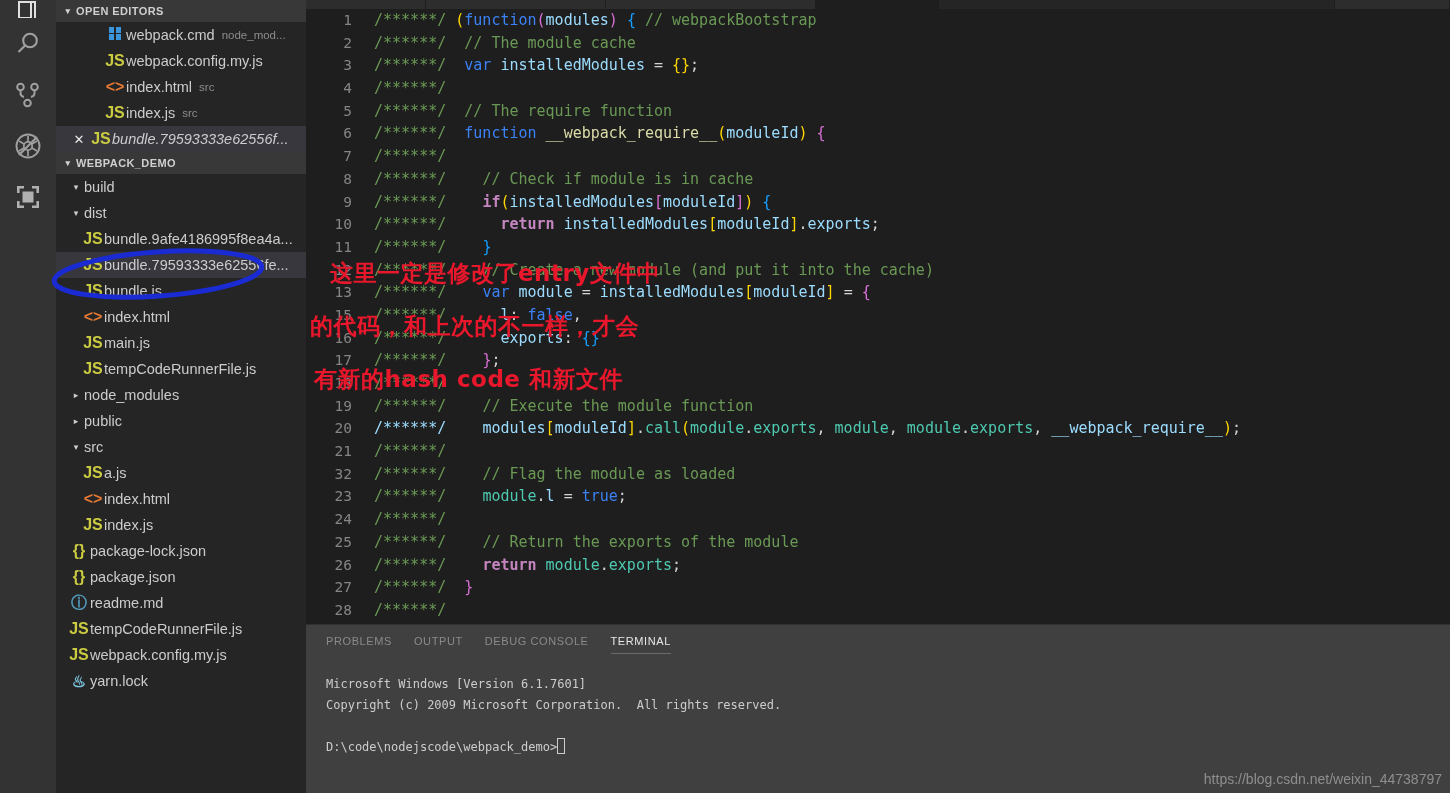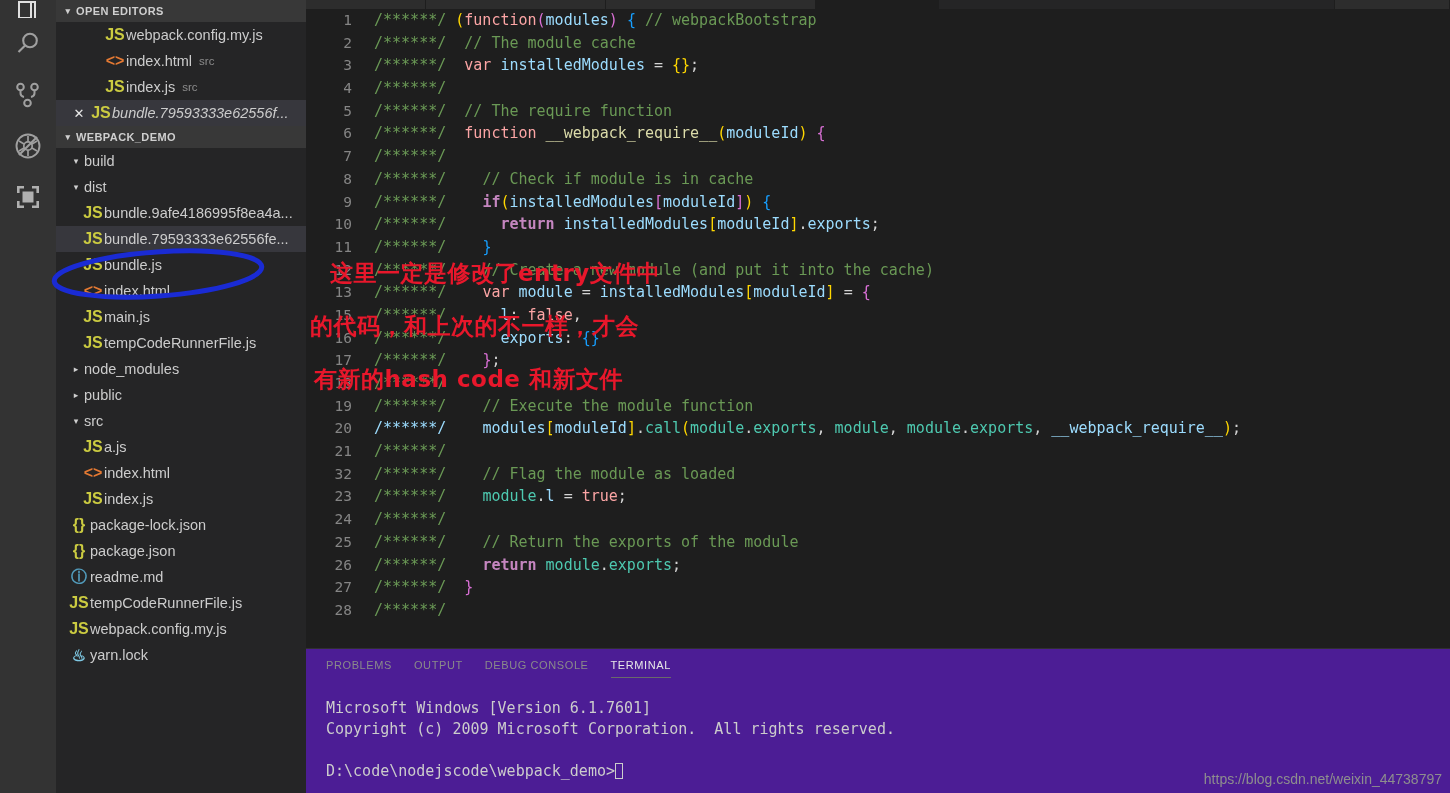--- a/index.html
+++ b/index.html
@@ -81,48 +81,48 @@
     font-family: "DejaVu Sans Mono", monospace;
     font-size: 15px; line-height: 22.7px;
   }
   .codeline { display: flex; height: 22.7px; white-space: pre; }
   .lnum {
     width: 58px; flex: 0 0 58px; text-align: right; padding-right: 12px;
     color: #858585; font-size: 14.5px;
   }
   .ctext { padding-left: 10px; }
   .c-cmt  { color: #6a9955; }
-  .c-kw   { color: #fca5a5; }
+  .c-kw   { color: #3b82f6; }
   .c-fn   { color: #dcdcaa; }
   .c-var  { color: #9cdcfe; }
   .c-ctl  { color: #c586c0; font-weight: bold; }
   .c-pl   { color: #d4d4d4; }
   .c-br1  { color: #ffd700; }
   .c-br2  { color: #da70d6; }
   .c-br3  { color: #179fff; }
 
   
   .panel {
-    flex: 1 1 auto; background: #4c1d95; border-top: 1px solid #303030;
-    display: flex; flex-direction: column; padding-left: 20px; margin-top: 24px;
+    flex: 1 1 auto; background: #404040; border-top: 1px solid #303030;
+    display: flex; flex-direction: column; padding-left: 20px;
   }
   .panel-tabs { height: 35px; display: flex; align-items: center; gap: 22px; }
   .ptab {
     font-size: 11px; letter-spacing: .6px; color: #8a8a8a;
     text-transform: uppercase; position: relative; padding-bottom: 4px;
   }
   .ptab.active { color: #e7e7e7; }
   .ptab.active::after {
     content: ""; position: absolute; left: 0; right: 0; bottom: -3px;
     height: 1px; background: #6a6a6a;
   }
   .term {
     flex: 1 1 auto; padding-top: 14px;
     font-family: "DejaVu Sans Mono", monospace;
-    font-size: 15px; line-height: 21px; color: #cccccc; white-space: pre;
+    font-size: 12px; line-height: 21px; color: #cccccc; white-space: pre;
   }
   .term .cursor {
     display: inline-block; width: 8px; height: 16px;
     border: 1px solid #cccccc; vertical-align: -3px;
   }
   .watermark {
     position: absolute; right: 8px; bottom: 6px;
     font-size: 14px; color: #8e8e8e;
     font-family: "Liberation Sans", sans-serif;
   }
@@ -187,20 +187,28 @@
     </div>
   </div>
 
   <div class="sidebar">
 
     <div class="section-header">
       <span class="twisty">▾</span>
       <span>OPEN EDITORS</span>
     </div>
 
+    <div class="row ind2">
+      <span class="spacer22"></span>
+      <span class="ficon">
+        <span class="win-logo"><i></i><i></i><i></i><i></i></span>
+      </span>
+      <span class="fname">webpack.cmd</span>
+      <span class="fdesc">node_mod...</span>
+    </div>
 
     <div class="row ind2">
       <span class="spacer22"></span>
       <span class="ficon ic-js">JS</span>
       <span class="fname">webpack.config.my.js</span>
     </div>
 
     <div class="row ind2">
       <span class="spacer22"></span>
       <span class="ficon ic-html">&lt;&gt;</span>

